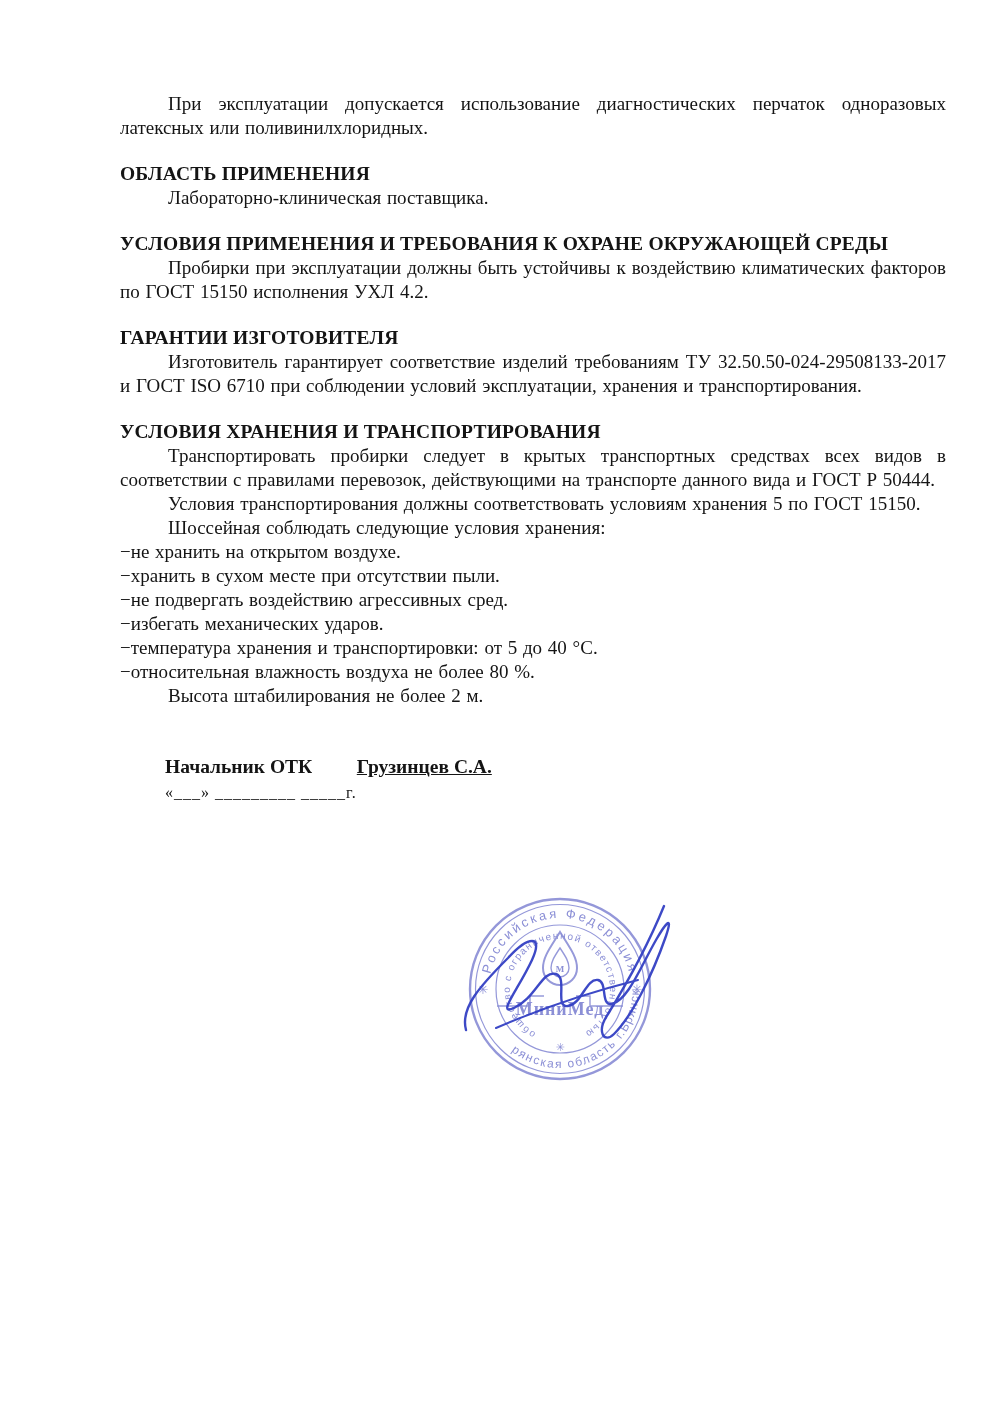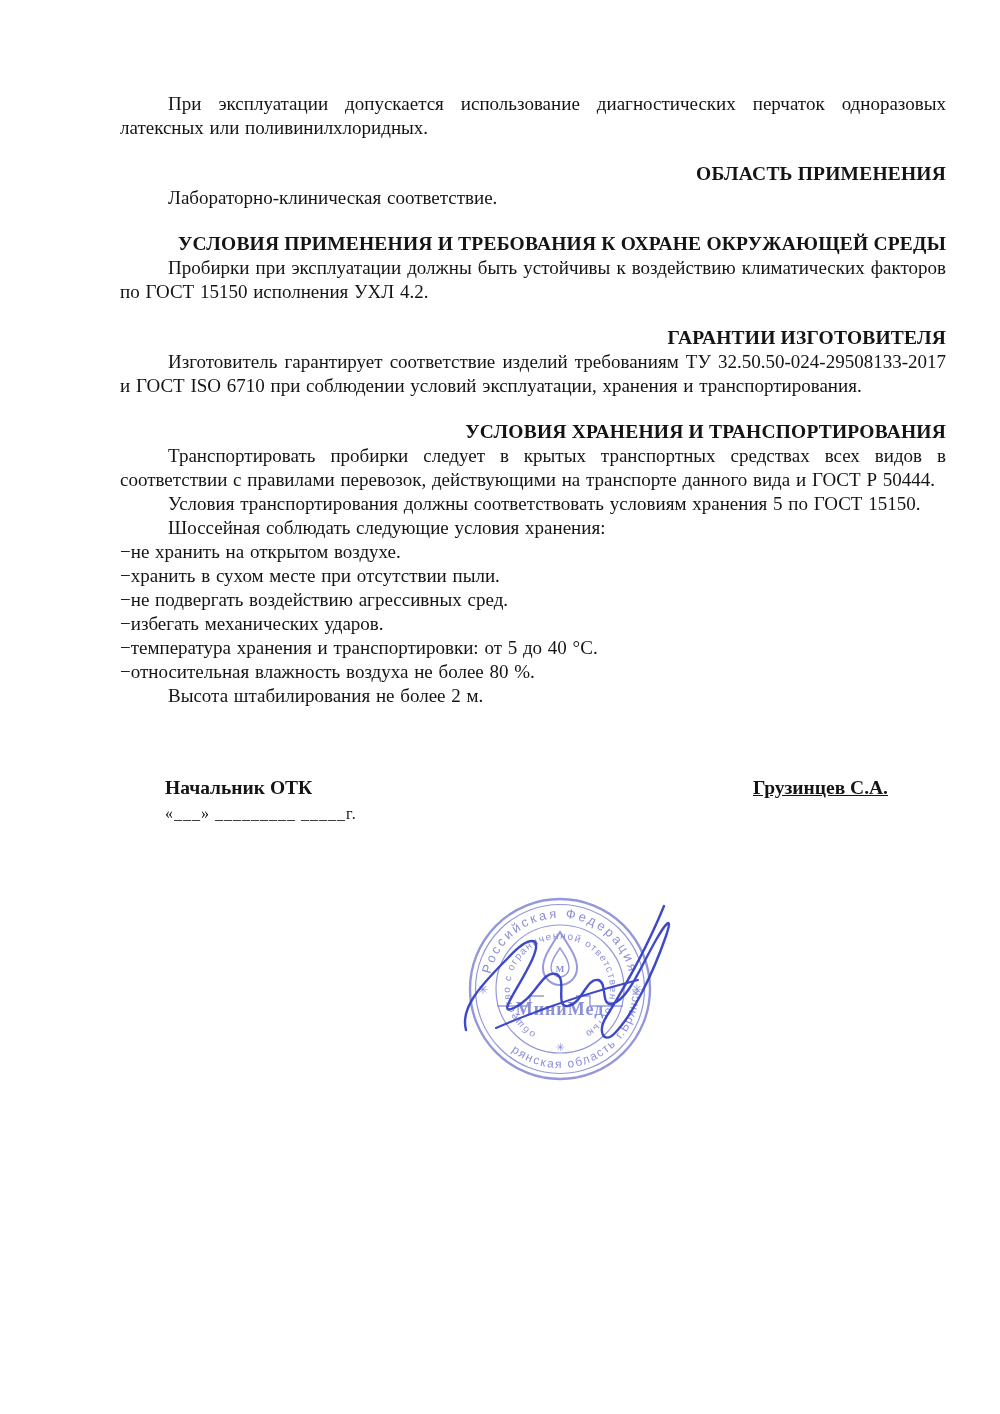--- a/index.html
+++ b/index.html
@@ -23,27 +23,26 @@
     text-align:justify;
     word-spacing:1px;
   }
   p.indent { text-indent:48px; }
   p.flush  { text-indent:0; }
   h2.sec-heading {
     margin:22px 0 0 0;
     font-size:19.5px;
     line-height:24px;
     font-weight:bold;
-    text-align:right;
+    text-align:left;
     letter-spacing:.2px;
   }
   .sig-row {
-    margin-top:67px;
+    margin-top:46px;
     display:flex;
-    justify-content:space-between;
     align-items:flex-start;
     padding-left:45px;
     padding-right:58px;
     position:relative;
   }
   .sig-left .sig-title { font-weight:bold; font-size:19.5px; line-height:26px; }
   .sig-left .sig-date  { font-size:16px; line-height:26px; letter-spacing:1px; }
   .sig-right { font-weight:bold; font-size:19.5px; line-height:26px;text-decoration:underline; }
   .stamp-wrap {
     position:absolute;
@@ -77,21 +76,21 @@
 </style>
 </head>
 <body>
 
 <div class="page">
 
   <div class="doc">
 
     <p class="para indent">При эксплуатации допускается использование диагностических перчаток одноразовых латексных или поливинилхлоридных.</p>
       <h2 class="sec-heading">ОБЛАСТЬ ПРИМЕНЕНИЯ</h2>
-      <p class="para indent">Лабораторно-клиническая соответствие.</p>
+      <p class="para indent">Лабораторно-клиническая поставщика.</p>
       <h2 class="sec-heading">УСЛОВИЯ ПРИМЕНЕНИЯ И ТРЕБОВАНИЯ К ОХРАНЕ ОКРУЖАЮЩЕЙ СРЕДЫ</h2>
       <p class="para indent">Пробирки при эксплуатации должны быть устойчивы к воздействию климатических факторов по ГОСТ 15150 исполнения УХЛ 4.2.</p>
       <h2 class="sec-heading">ГАРАНТИИ ИЗГОТОВИТЕЛЯ</h2>
       <p class="para indent">Изготовитель гарантирует соответствие изделий требованиям ТУ 32.50.50-024-29508133-2017 и ГОСТ ISO 6710 при соблюдении условий эксплуатации, хранения и транспортирования.</p>
       <h2 class="sec-heading">УСЛОВИЯ ХРАНЕНИЯ И ТРАНСПОРТИРОВАНИЯ</h2>
       <p class="para indent">Транспортировать пробирки следует в крытых транспортных средствах всех видов в соответствии с правилами перевозок, действующими на транспорте данного вида и ГОСТ Р 50444.</p>
       <p class="para indent">Условия транспортирования должны соответствовать условиям хранения 5 по ГОСТ 15150.</p>
       <p class="para indent">Шоссейная соблюдать следующие условия хранения:</p>
       <p class="para flush">−не хранить на открытом воздухе.</p>
       <p class="para flush">−хранить в сухом месте при отсутствии пыли.</p>

